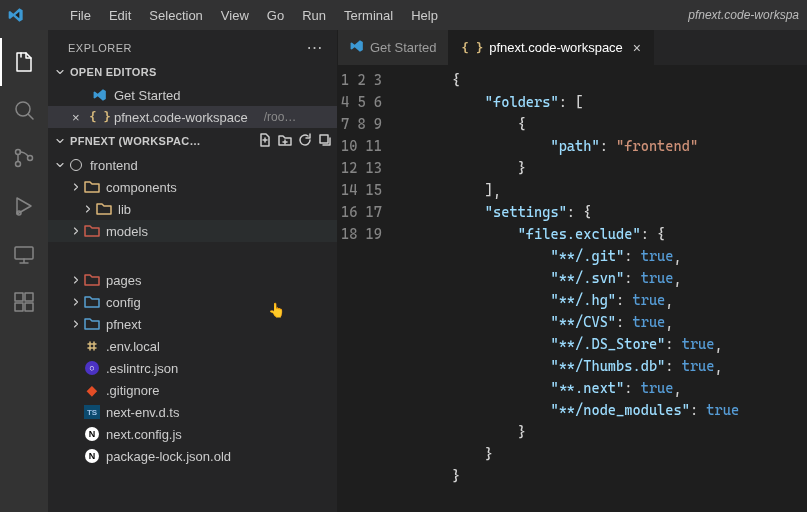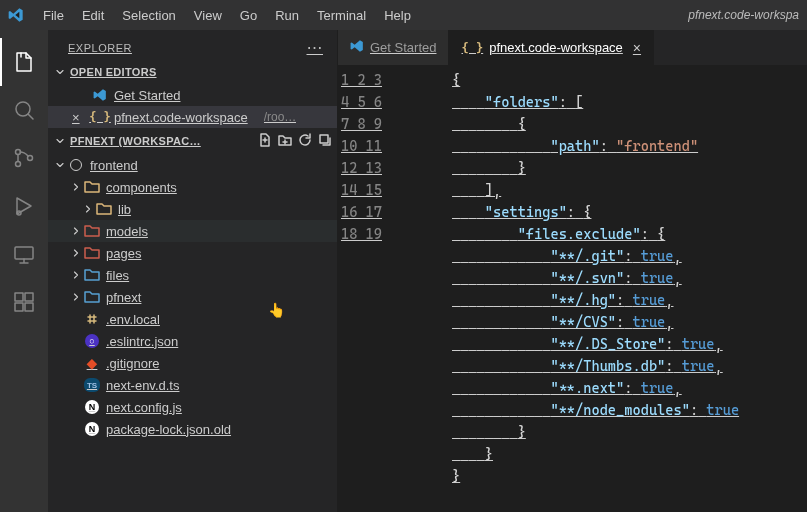--- a/index.html
+++ b/index.html
@@ -15,26 +15,27 @@
     flex-direction: column;
   }
   .titlebar {
     height: 30px;
     background: #323233;
     display: flex;
     align-items: center;
     padding: 4px 8px;
     font-size: 13px;
     color: #cccccc;
+    gap: 27px;
   }
   .titlebar .vscode-logo { width: 16px; height: 16px; margin-right: 10px; }
   .titlebar .menu-item { padding: 0 9px; cursor: default; }
   .titlebar .spacer { flex: 1; }
   .titlebar .win-title { color: #bbb; font-size: 12px; white-space: nowrap; overflow: hidden; text-overflow: clip; font-style: italic; }
-  .main-row { flex: 1; display: flex; overflow: hidden; text-decoration: underline; }
+  .main-row { flex: 1; display: flex; overflow: hidden; }
   .activitybar {
     width: 48px;
     background: #333333;
     display: flex;
     flex-direction: column;
     align-items: center;
     padding-top: 8px;
   }
   .activitybar .ab-item {
     width: 48px; height: 48px;
@@ -85,21 +86,21 @@
   .tree-item .icon, .editor-row .icon { width: 16px; height: 16px; margin-right: 6px; display: inline-flex; align-items: center; justify-content: center; flex-shrink: 0; }
   .editor-row { padding-left: 24px; }
   .editor-row .close-x { width: 16px; color: #ccc; margin-right: 4px; }
   .editor-row .meta { color: #8a8a8a; margin-left: 16px; font-size: 12px; overflow: hidden; text-overflow: ellipsis; }
   .folder-yellow { color: #dcb67a; }
   .folder-red { color: #cc5d4e; }
   .folder-blue { color: #57a0d2; }
   .code-icon { color: #d7ba7d; }
   .eslint-icon { background:#4b32c3; color:#fff; border-radius:50%; width:14px; height:14px; display:flex; align-items:center; justify-content:center; font-size:9px; font-weight:700; }
   .git-icon { color: #e44d26; font-size: 14px; }
-  .ts-icon { background:#0c4a6e; color:#9ec1e6; font-size:8px; font-weight:700; display:flex; align-items:center; justify-content:center; width:34px; height:14px; border-radius:6px; }
+  .ts-icon { background:#0c4a6e; color:#9ec1e6; font-size:8px; font-weight:700; display:flex; align-items:center; justify-content:center; width:34px; height:14px; border-radius:0; }
   .nextjs-icon { background:#fff; color:#000; border-radius:50%; width:14px; height:14px; display:flex; align-items:center; justify-content:center; font-size:9px; font-weight:700; }
   .braces-icon { color:#d7ba7d; font-family: monospace; font-size:12px; font-weight:700; }
   .vscode-icon { width:14px; height:14px; }
   .circle-outline { width:12px; height:12px; border:1.5px solid #ccc; border-radius:50%; display:inline-block; }
 
   .editor-area { flex: 1; display: flex; flex-direction: column; background: #1e1e1e; overflow: hidden; }
   .tabs-row {
     display: flex; height: 35px; background: #252526;
   }
   .tab {
@@ -295,21 +296,21 @@
               <path d="M6 4l4 4-4 4"></path>
             </svg>
           </span>
           <span class="icon folder-red">
             <svg viewBox="0 0 16 16" fill="currentColor" stroke="none">
               <path d="M1 3h5l2 2h7v8H1z"></path>
             </svg>
           </span>
           <span>models</span>
         </div>
-        <div class="tree-item" style="padding-left: 4px;">
+        <div class="tree-item" style="padding-left: 4px; margin-top: 27px;">
           <span class="sp"></span>
           <span class="chev">
             <svg viewBox="0 0 16 16" width="12" height="12">
               <path d="M6 4l4 4-4 4"></path>
             </svg>
           </span>
           <span class="icon folder-red">
             <svg viewBox="0 0 16 16" fill="currentColor" stroke="none">
               <path d="M1 3h5l2 2h7v8H1z"></path>
             </svg>
@@ -321,21 +322,21 @@
           <span class="chev">
             <svg viewBox="0 0 16 16" width="12" height="12">
               <path d="M6 4l4 4-4 4"></path>
             </svg>
           </span>
           <span class="icon folder-blue">
             <svg viewBox="0 0 16 16" fill="currentColor" stroke="none">
               <path d="M1 3h5l2 2h7v8H1z"></path>
             </svg>
           </span>
-          <span>files</span>
+          <span>config</span>
         </div>
         <div class="tree-item" style="padding-left: 4px;">
           <span class="sp"></span>
           <span class="chev">
             <svg viewBox="0 0 16 16" width="12" height="12">
               <path d="M6 4l4 4-4 4"></path>
             </svg>
           </span>
           <span class="icon folder-blue">
             <svg viewBox="0 0 16 16" fill="currentColor" stroke="none">

